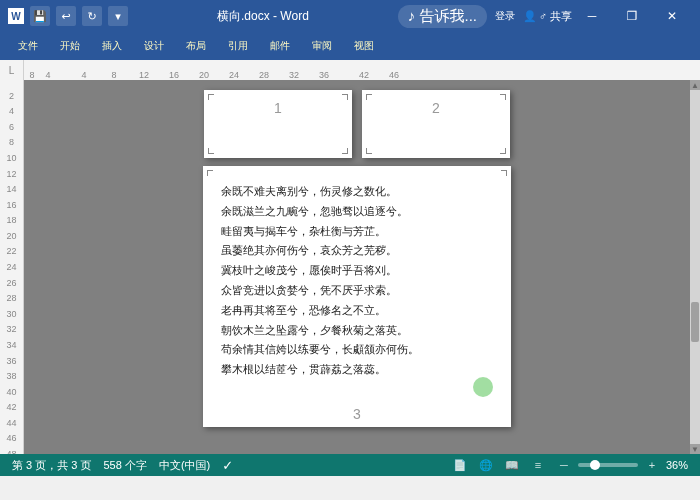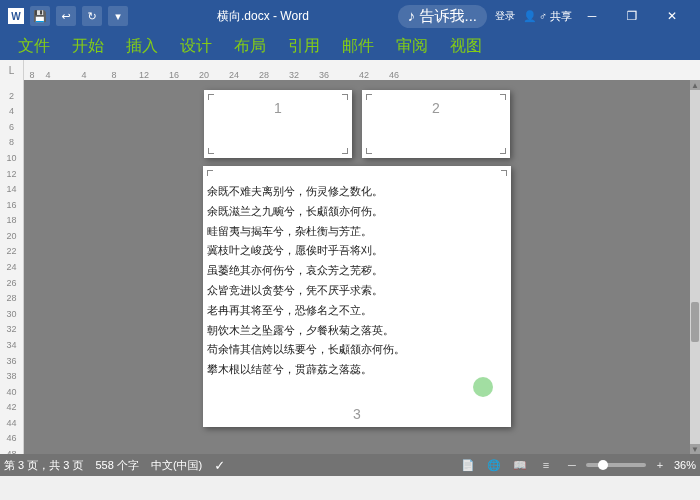--- a/index.html
+++ b/index.html
@@ -62,24 +62,24 @@
       background: #2b579a;
       height: 28px;
       display: flex;
       align-items: center;
       padding: 0 8px;
       color: white;
       gap: 2px;
     }
     .menu-item {
       padding: 4px 10px;
-      font-size: 16px;
+      font-size: 10px;
       cursor: pointer;
       border-radius: 2px;
-      color: #84cc16;
+      color: #fef9c3;
     }
 
     
     .title-right-actions {
       display: flex; align-items: center; gap: 8px;
     }
     .tell-me {
       display: flex; align-items: center; gap: 4px;
       background: rgba(255,255,255,0.15);
       border-radius: 12px;
@@ -183,44 +183,44 @@
     }
 
     .page-number {
       text-align: center;
       font-size: 14px;
       color: #999;
       padding: 10px 0 5px;
     }
 
     .page-content {
-      padding: 16px 4px;
+      padding: 16px 18px;
       font-size: 11px;
       line-height: 1.8;
       color: #222;
     }
 
     .page-marker {
       position: absolute;
       width: 6px; height: 6px;
       border-left: 1px solid #888;
       border-top: 1px solid #888;
     }
     .page-marker.tl { top: 4px; left: 4px; }
     .page-marker.tr { top: 4px; right: 4px; border-left: none; border-right: 1px solid #888; }
     .page-marker.bl { bottom: 4px; left: 4px; border-top: none; border-bottom: 1px solid #888; }
     .page-marker.br { bottom: 4px; right: 4px; border-left: none; border-right: 1px solid #888; border-top: none; border-bottom: 1px solid #888; }
 
     
     #status-bar {
       height: 22px;
-      background: #737373;
+      background: #0f766e;
       display: flex;
       align-items: center;
-      padding: 0 4px;
+      padding: 0 12px;
       color: white;
       font-size: 11px;
       gap: 12px;
     }
     .status-right {
       margin-left: auto;
       display: flex; align-items: center; gap: 6px;
     }
     .view-btn {
       width: 20px; height: 18px;
@@ -395,24 +395,24 @@
         <div class="page-number">2</div>
       </div>
     </div>
 
     <div class="doc-page" id="page-3" style="width:308px; position:relative;">
       <div class="page-marker tl"></div>
       <div class="page-marker tr"></div>
 
       <div class="page-content" id="page3-lines">
       <div>余既不难夫离别兮，伤灵修之数化。</div>
-          <div>余既滋兰之九畹兮，长顑颔亦何伤。</div>
+          <div>余既滋兰之九畹兮，忽驰骛以追逐兮。</div>
           <div>畦留夷与揭车兮，杂杜衡与芳芷。</div>
+          <div>虽萎绝其亦何伤兮，哀众芳之芜秽。</div>
           <div>冀枝叶之峻茂兮，愿俟时乎吾将刈。</div>
-          <div>虽萎绝其亦何伤兮，哀众芳之芜秽。</div>
           <div>众皆竞进以贪婪兮，凭不厌乎求索。</div>
           <div>老冉再其将至兮，恐修名之不立。</div>
           <div>朝饮木兰之坠露兮，夕餐秋菊之落英。</div>
           <div>苟余情其信姱以练要兮，长顑颔亦何伤。</div>
           <div>攀木根以结茝兮，贯薜荔之落蕊。</div>
         </div>
       <div class="page-number">3</div>
 
       <div class="cursor-dot" style="right:18px; bottom:30px;"></div>
     </div>

